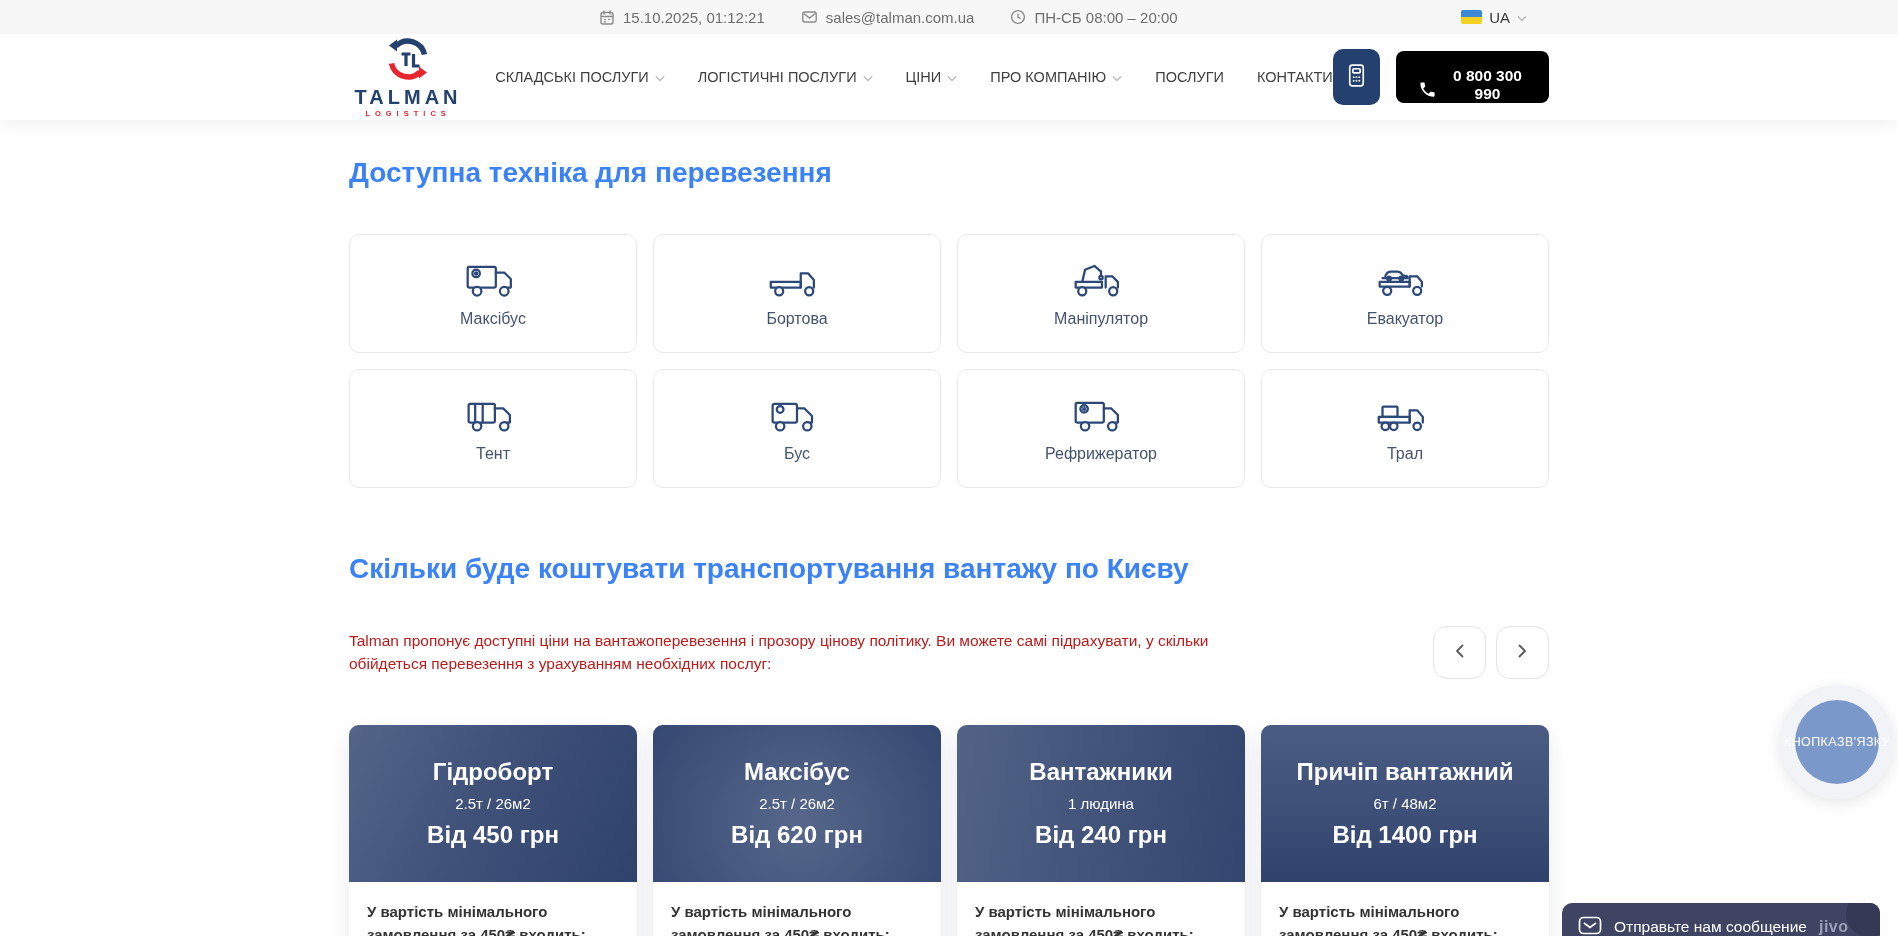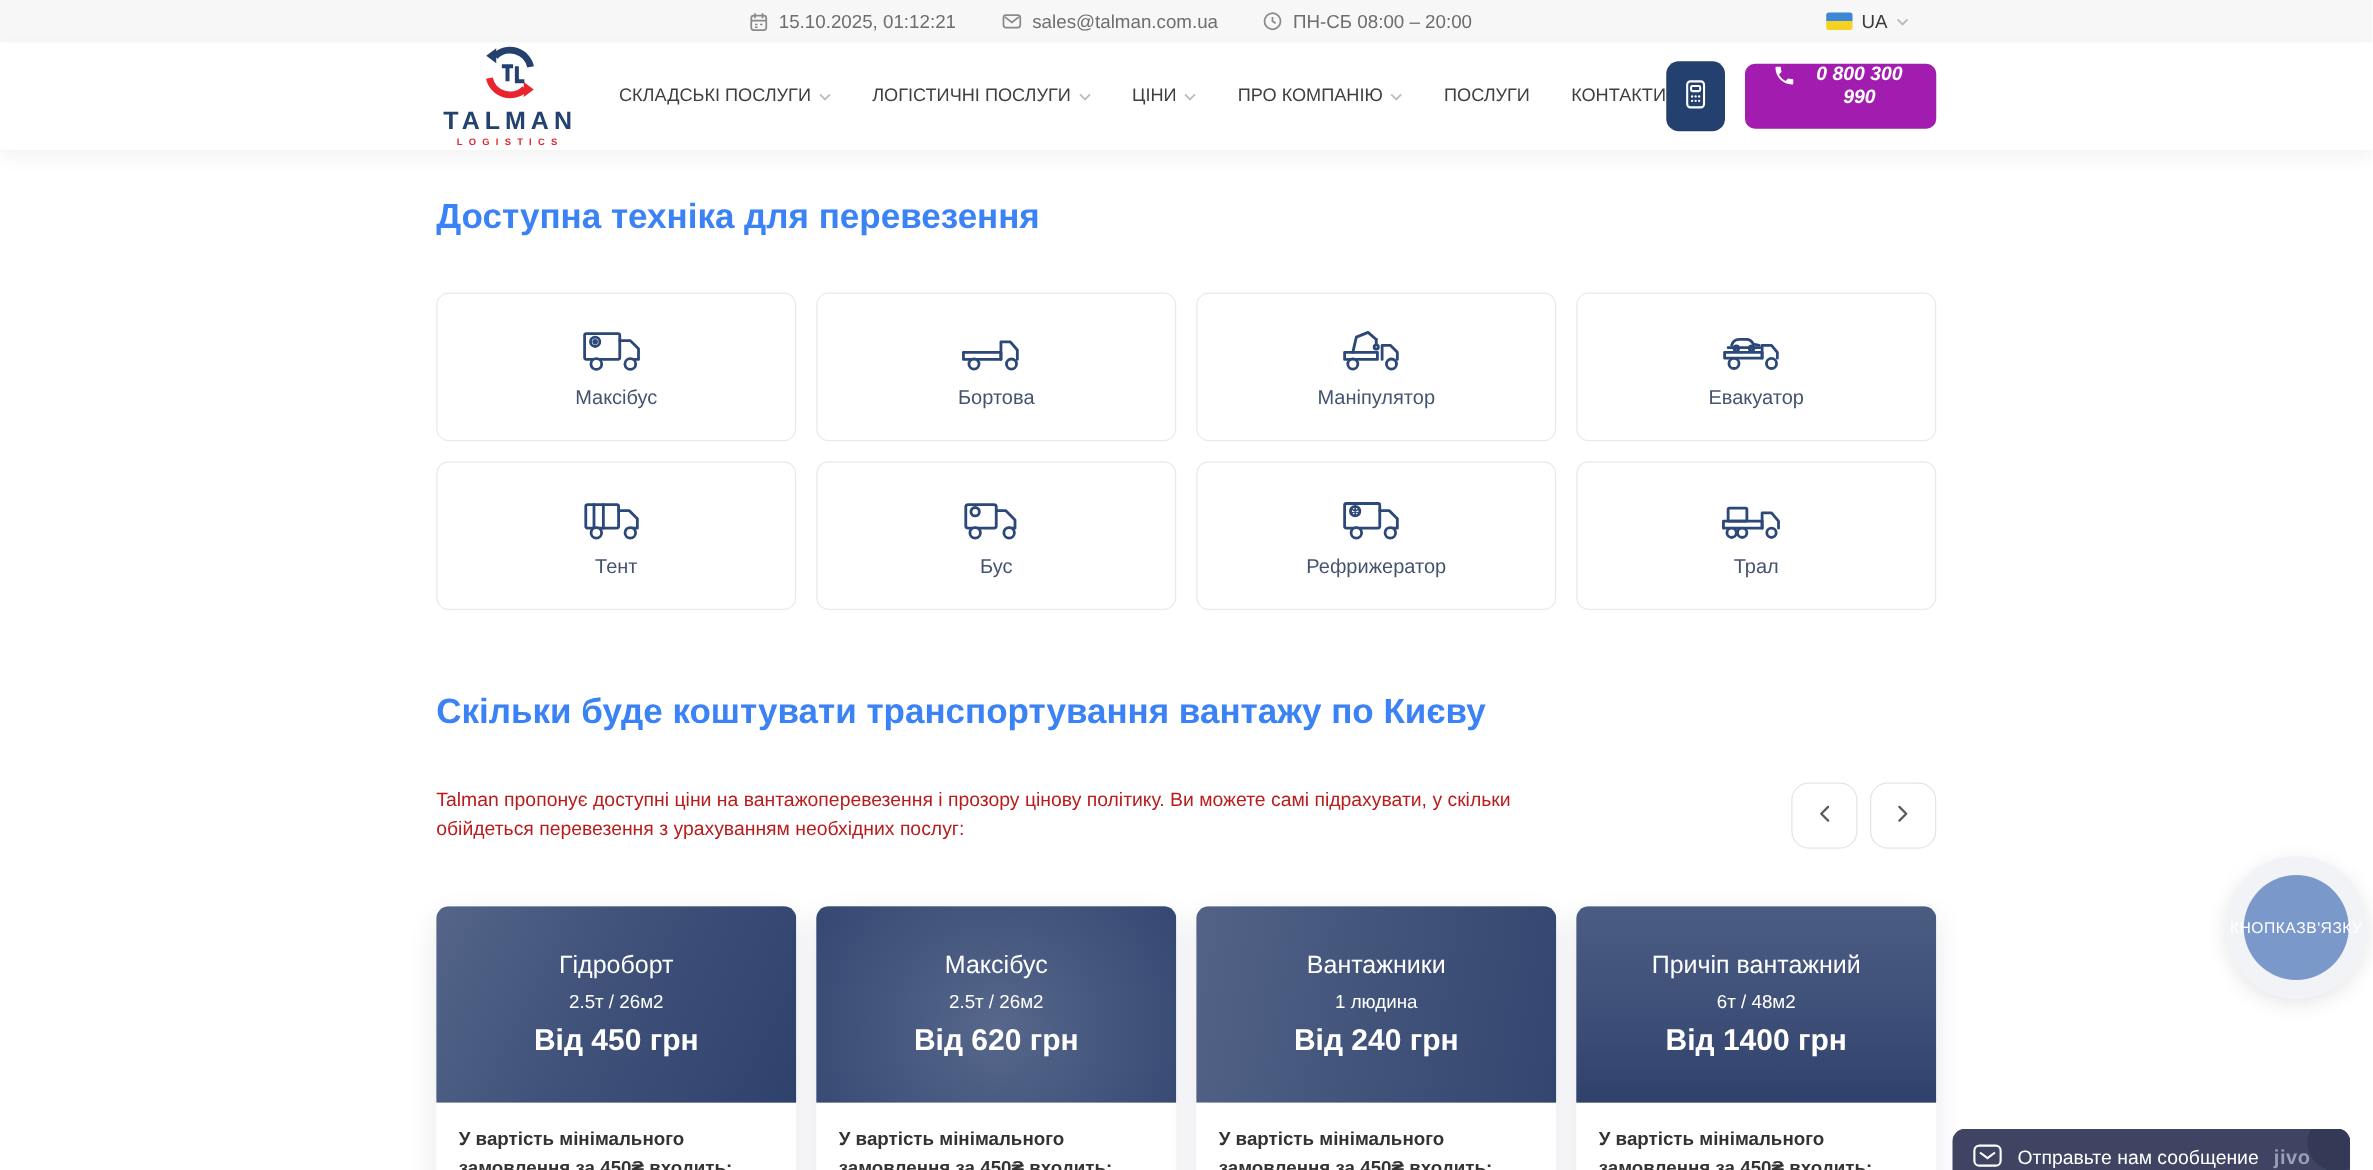--- a/index.html
+++ b/index.html
@@ -21,23 +21,23 @@
   header { height:86px; background:#fff; box-shadow:0 6px 14px rgba(0,0,0,.05); position:relative; z-index:5; }
   .header-inner { height:86px; display:flex; align-items:center; }
   .logo { display:flex; flex-direction:column; align-items:center; width:140px; margin-right:28px; cursor:pointer; }
   .logo-word { font-size:20px; font-weight:bold; letter-spacing:4px; color:#24426f; line-height:1; margin-top:2px; }
   .logo-sub { font-size:7.5px; font-weight:bold; letter-spacing:5px; color:#e8242f; margin-top:2px; }
   nav { display:flex; align-items:center; gap:33px; }
   .nav-item { display:flex; align-items:center; gap:6px; font-size:14.5px; color:#3f3f3f; cursor:pointer; white-space:nowrap; }
   .spacer { flex:1; }
   .calc-btn { width:56px; height:56px; background:#24406e; border:none; border-radius:10px;
               display:flex; align-items:center; justify-content:center; cursor:pointer; margin-right:16px; }
-  .phone-btn { height:52px; padding:0 22px; background:#a21caf; border:none; border-radius:8px;
-               display:flex; align-items:flex-start; gap:11px; cursor:pointer;
-               color:#fff; font-size:15.5px; font-weight:bold;font-style:italic; }
+  .phone-btn { height:52px; padding:0 22px; background:#000000; border:none; border-radius:8px;
+               display:flex; align-items:flex-end; gap:11px; cursor:pointer;
+               color:#fff; font-size:15.5px; font-weight:bold; }
 
   
   main { padding-top:36px; }
   .sec-title { font-size:28px; font-weight:bold; color:#3b82f6; line-height:34px; }
   .vgrid { display:grid; grid-template-columns:repeat(4,1fr); gap:16px; margin-top:44px; }
   .vcard { height:119px; background:#fff; border:1px solid #e9e9ec; border-radius:10px;
            display:flex; flex-direction:column; align-items:center; justify-content:center; gap:10px; cursor:pointer; }
   .vcard svg { display:block; }
   .vlabel { font-size:16px; color:#44546f; }
 
@@ -53,21 +53,21 @@
   .pimg { height:157px; display:flex; flex-direction:column; align-items:center; justify-content:center; gap:9px;
           color:#fff; text-align:center; }
   .pimg-0 { background:linear-gradient(rgba(42,62,108,.74),rgba(42,62,108,.74)),
             linear-gradient(115deg,#cdd3dc,#7e8aa0 45%,#3e4e6d); }
   .pimg-1 { background:linear-gradient(rgba(42,62,108,.74),rgba(42,62,108,.74)),
             radial-gradient(circle at 50% 62%,#d8dde4 0%,#9aa5b8 45%,#55647f 100%); }
   .pimg-2 { background:linear-gradient(rgba(42,62,108,.74),rgba(42,62,108,.74)),
             linear-gradient(100deg,#c7ccd6,#8791a3 50%,#4f5d77); }
   .pimg-3 { background:linear-gradient(rgba(42,62,108,.74),rgba(42,62,108,.74)),
             linear-gradient(180deg,#aab3c2 0%,#76829a 55%,#3f4d68 100%); }
-  .ptitle { font-size:20px; font-weight:normal; }
+  .ptitle { font-size:24px; font-weight:bold; }
   .psub   { font-size:15px; }
   .pprice { font-size:24px; font-weight:bold; }
   .pbody  { padding:18px 18px; }
   .pnote  { font-size:15px; font-weight:bold; color:#333; line-height:1.55; }
 
   
   .callback { position:fixed; left:1780px; top:685px; width:114px; height:114px; border-radius:50%;
               background:#f2f3f6; box-shadow:0 4px 16px rgba(0,0,0,.10);
               display:flex; align-items:center; justify-content:center; cursor:pointer; z-index:20; }
   .callback-inner { width:84px; height:84px; border-radius:50%; background:#7b98ca;

